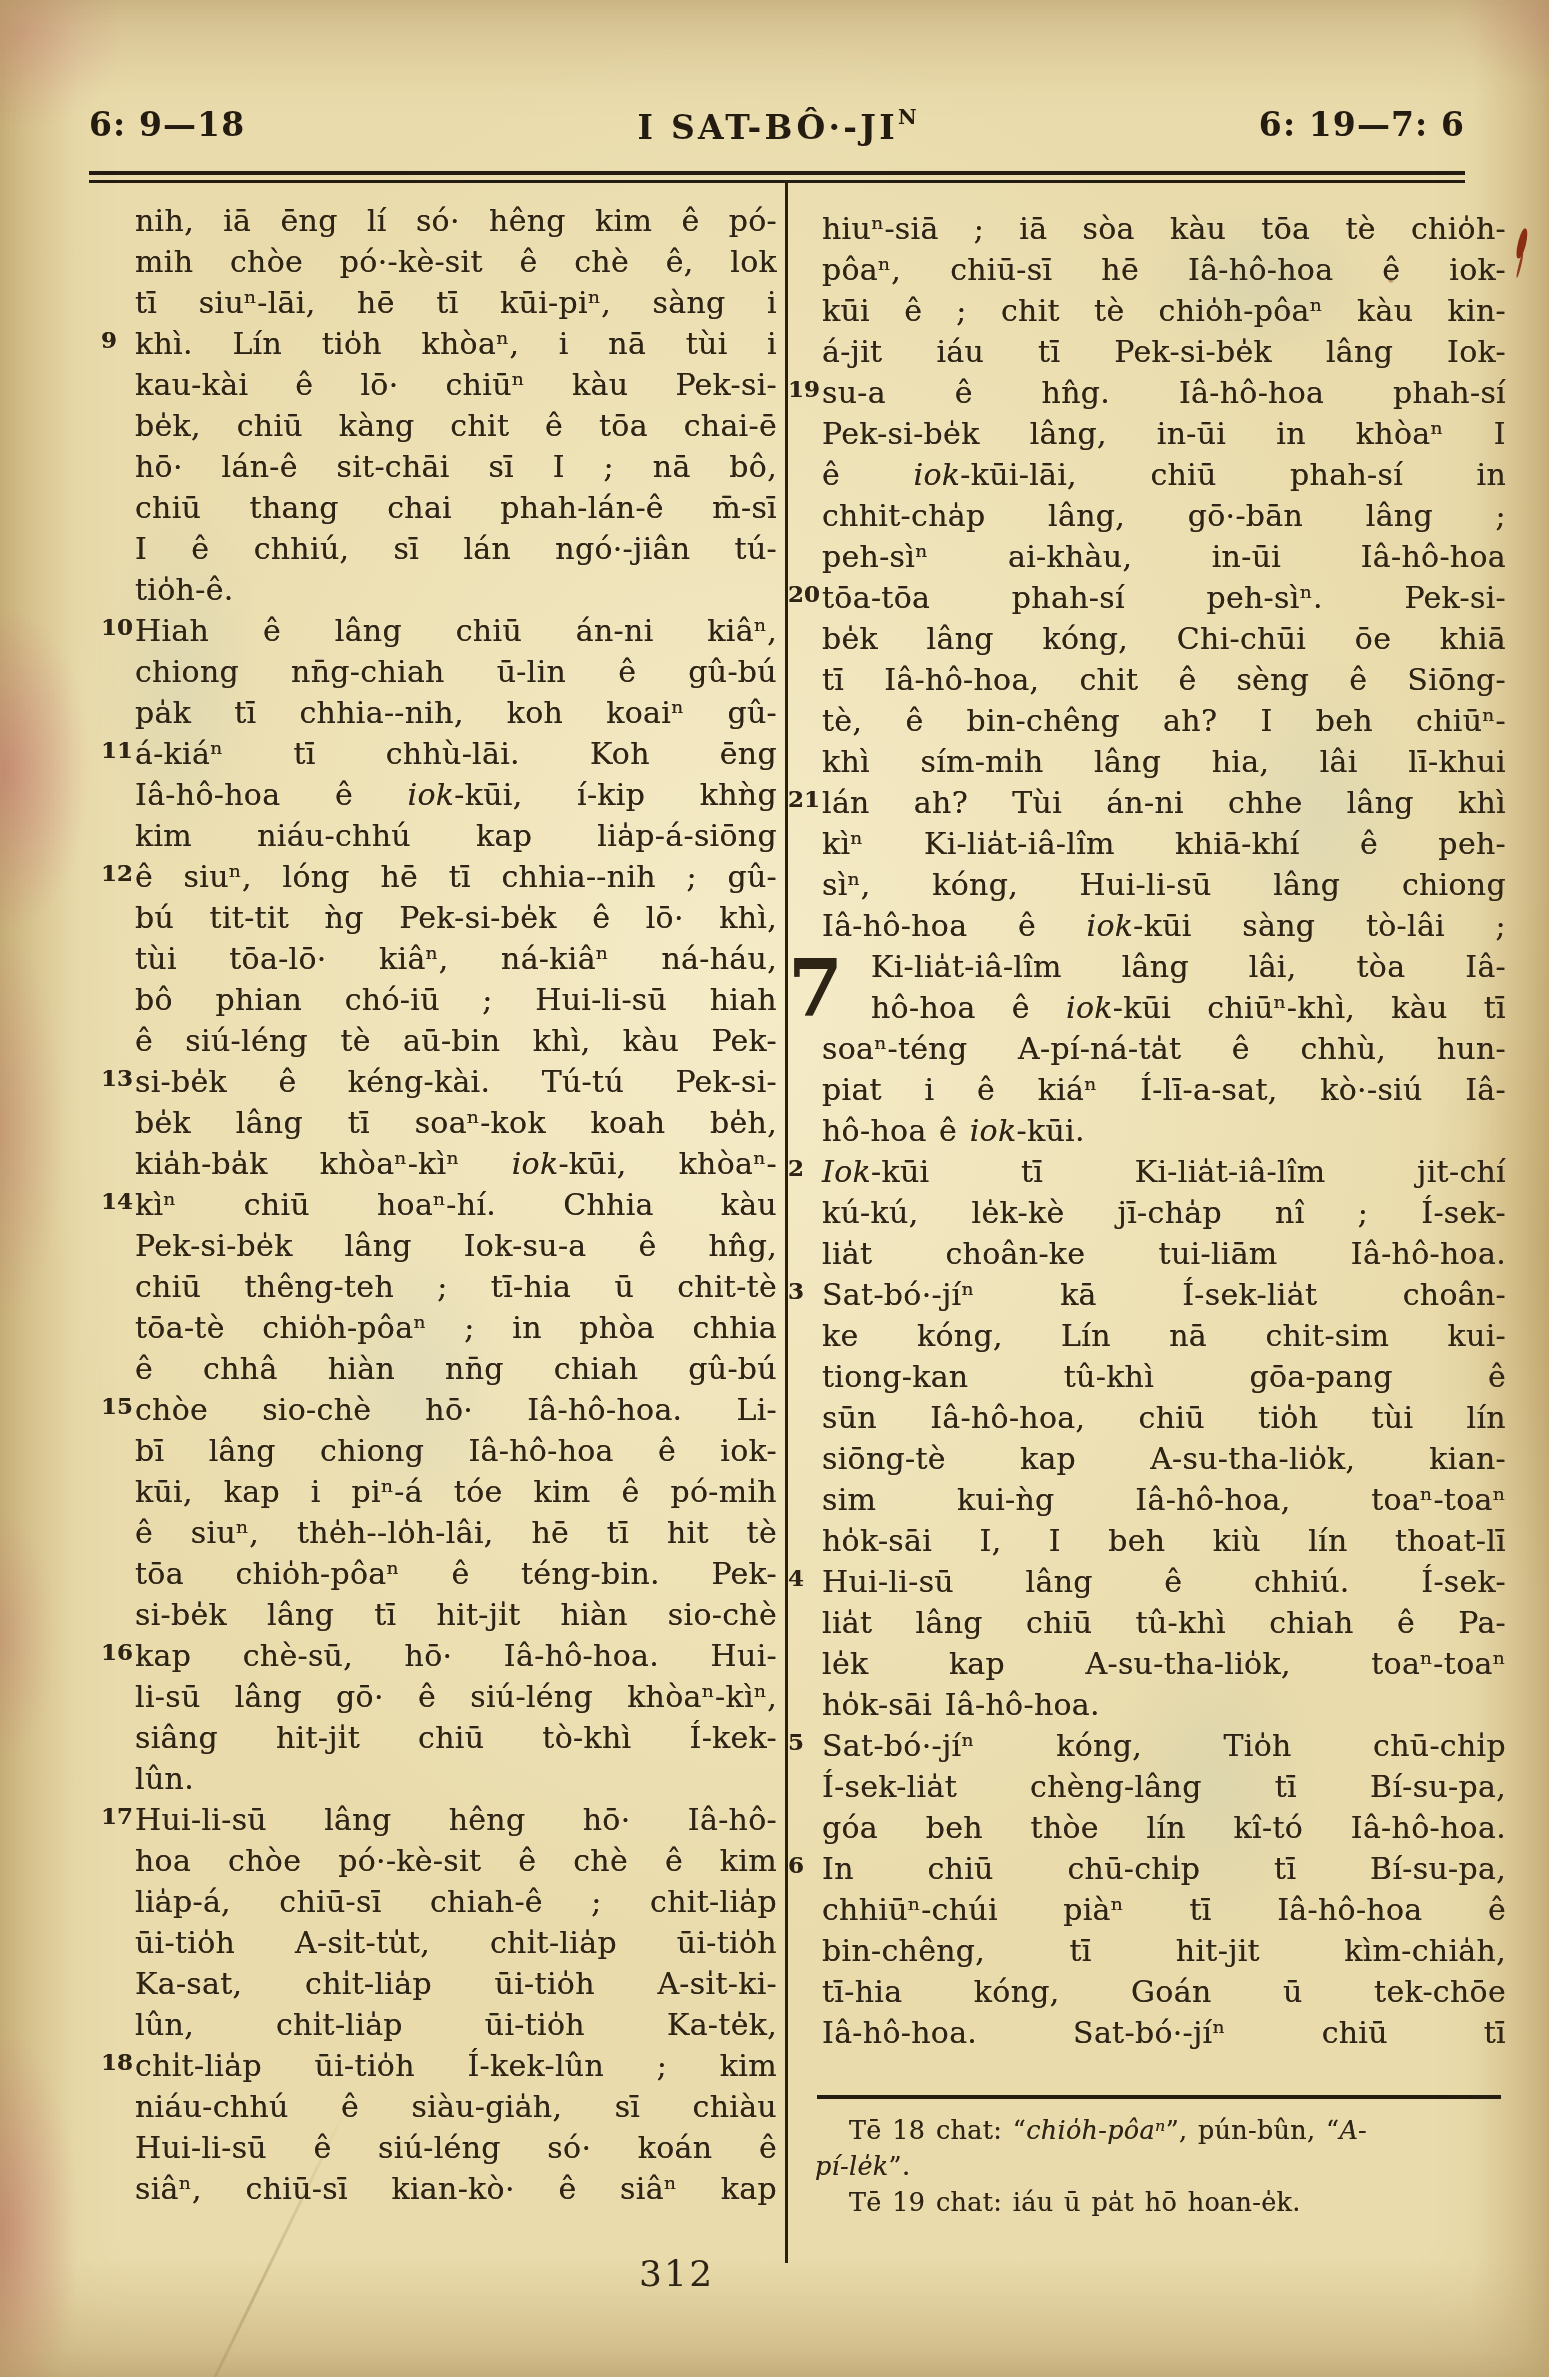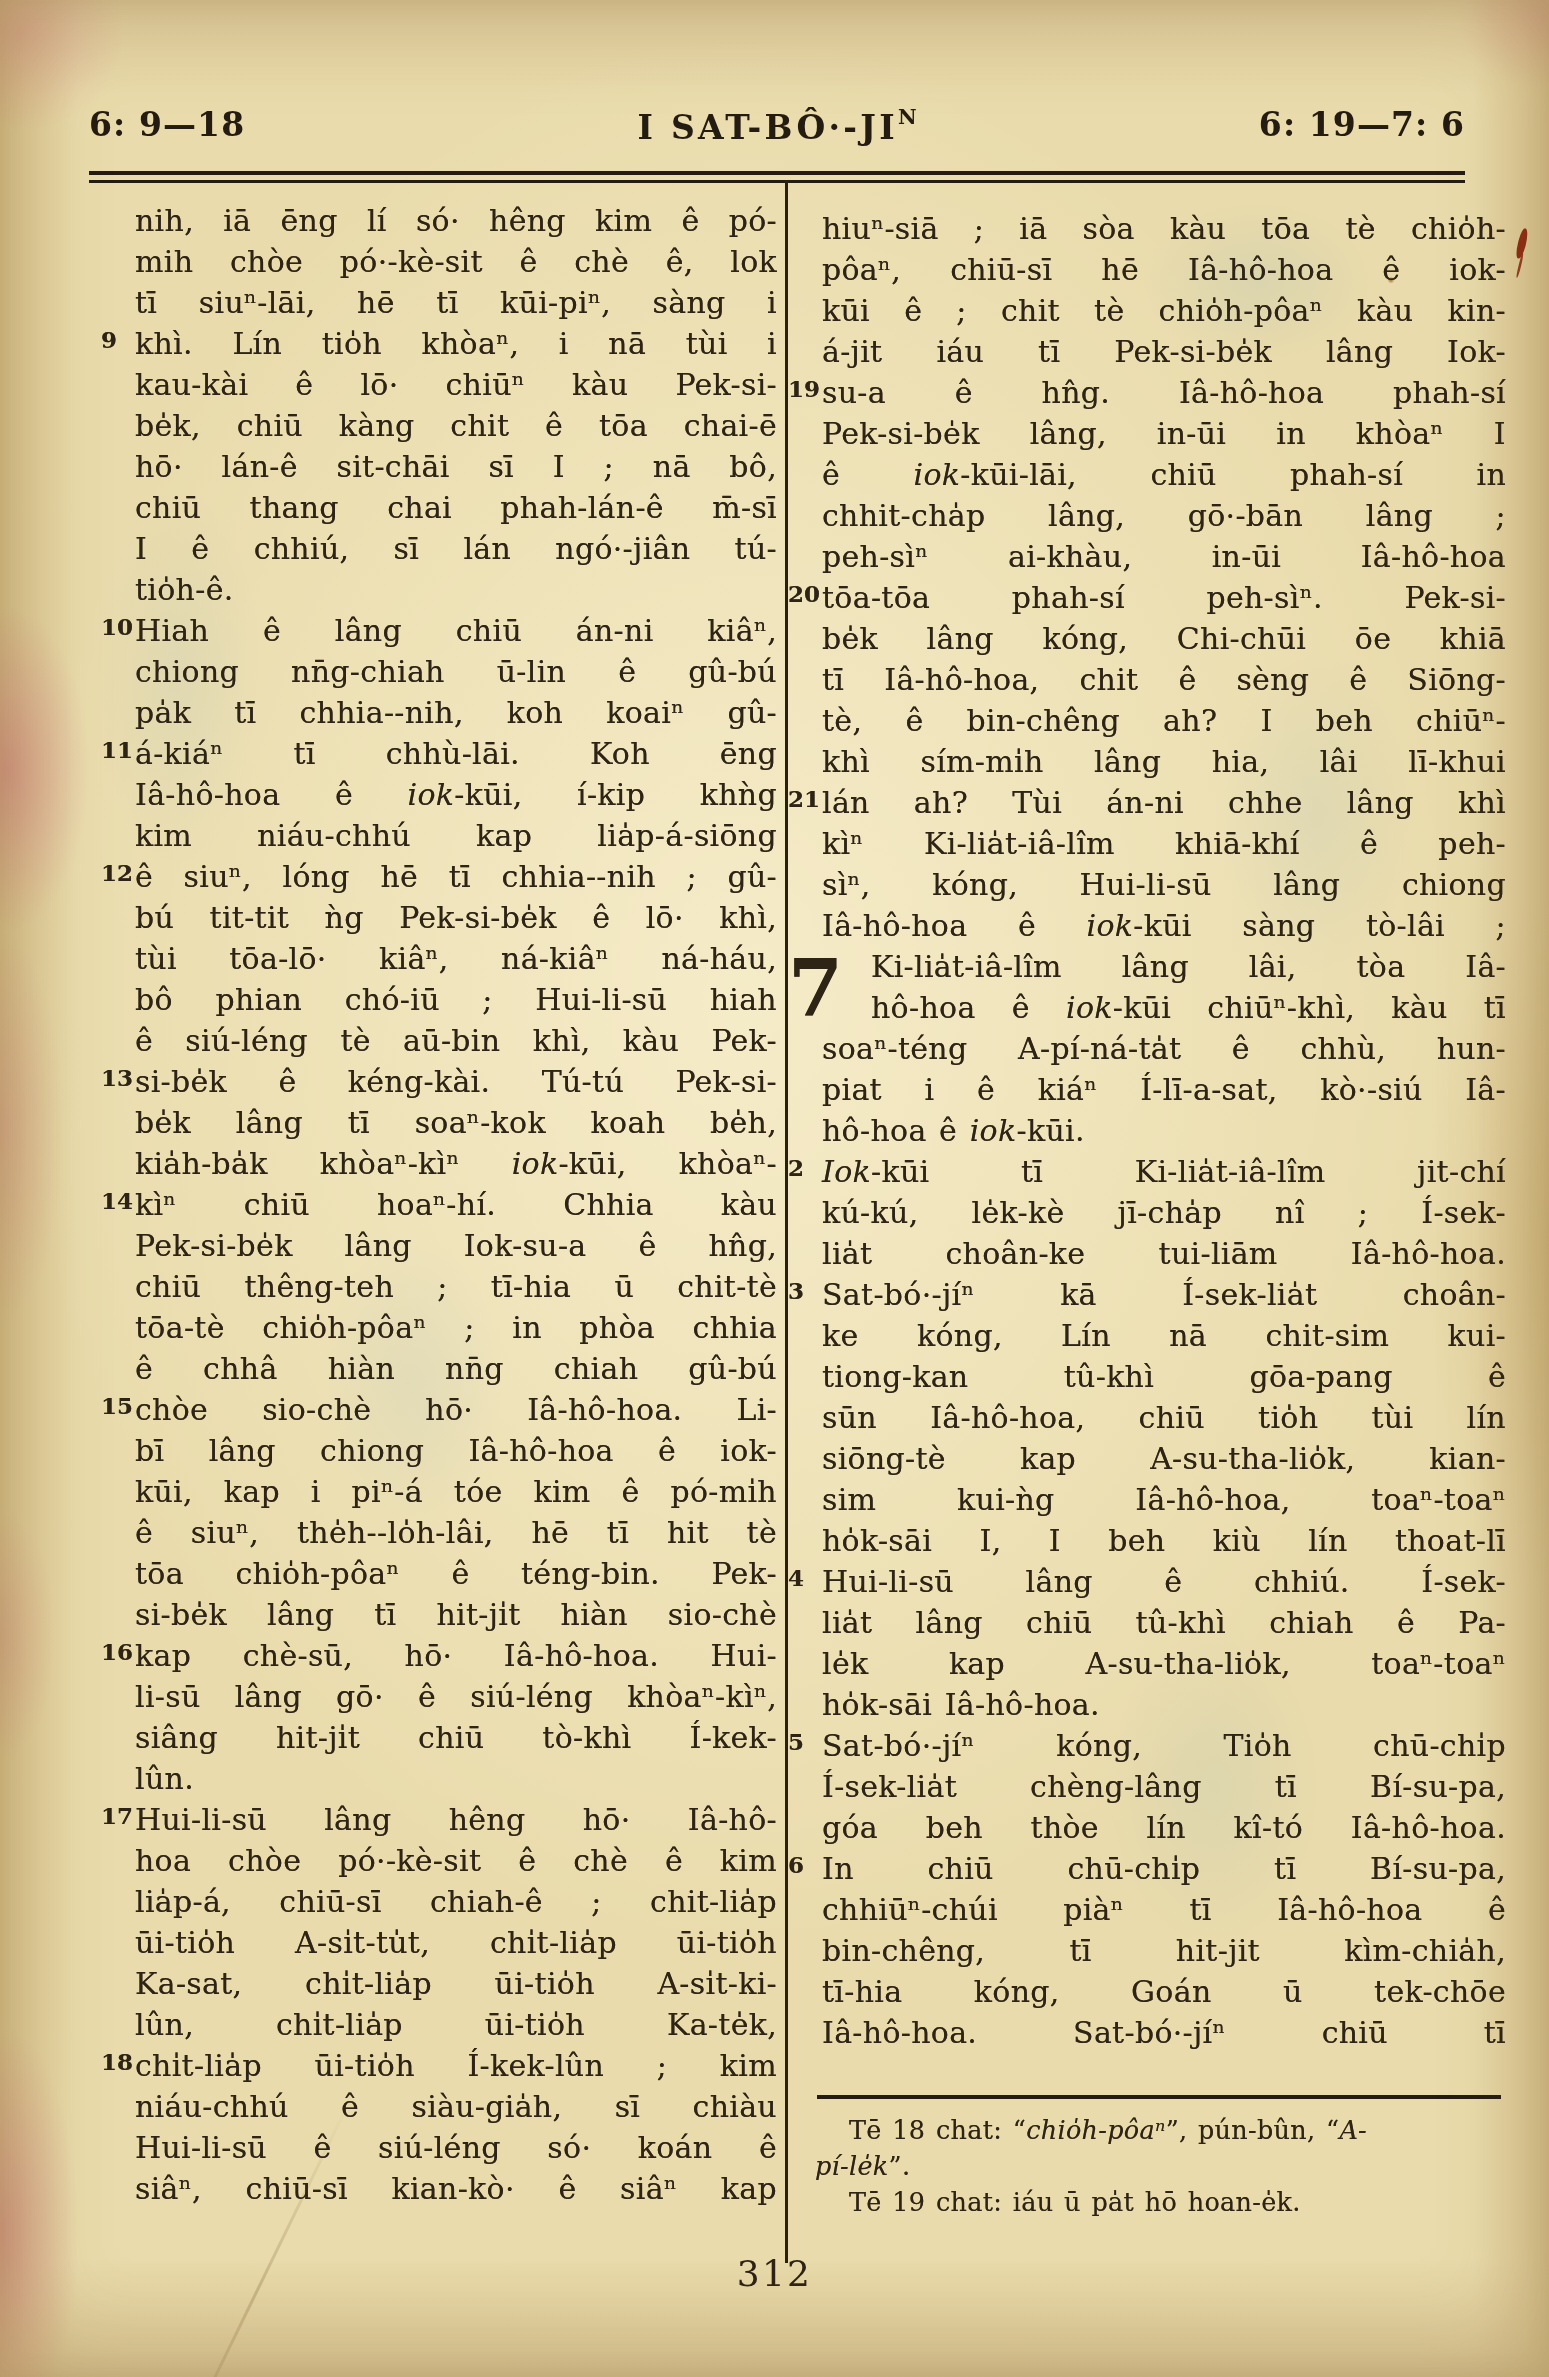--- a/index.html
+++ b/index.html
@@ -69,21 +69,21 @@
   .line.chap{padding-left:49px;}
   .line.ind{padding-left:49px;}
   .chapnum{position:absolute;left:-34px;top:3.3px;font-size:79px;font-weight:bold;line-height:1;letter-spacing:0;}
 
   .footnote-rule{position:absolute;left:817px;top:2095px;width:684px;height:4.3px;background:#241c12;}
   .footnotes{position:absolute;left:815px;top:2112px;width:689px;font-size:25.5px;line-height:36px;
     letter-spacing:0.3px;word-spacing:2.2px;text-shadow:0 0 0.5px rgba(46,36,22,0.6);}
   .fline{position:relative;}
   .fline.ind{text-indent:34px;}
 
-  .page-number{position:absolute;left:639px;top:2253px;width:271px;text-align:center;font-size:36px;letter-spacing:2.2px;}
+  .page-number{position:absolute;left:639px;top:2253px;width:271px;text-align:left;font-size:36px;letter-spacing:2.2px;}
   i{font-style:italic;}
 </style>
 </head>
 <body>
 
 <div class="page">
   <div class="stains"></div>
   <div class="red-mark"></div>
   <div class="crease"></div>
 

